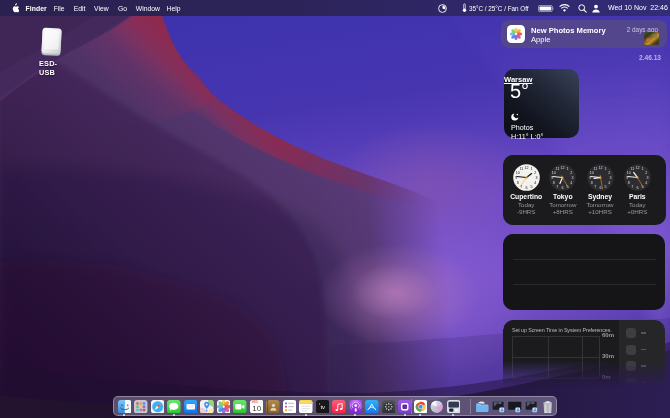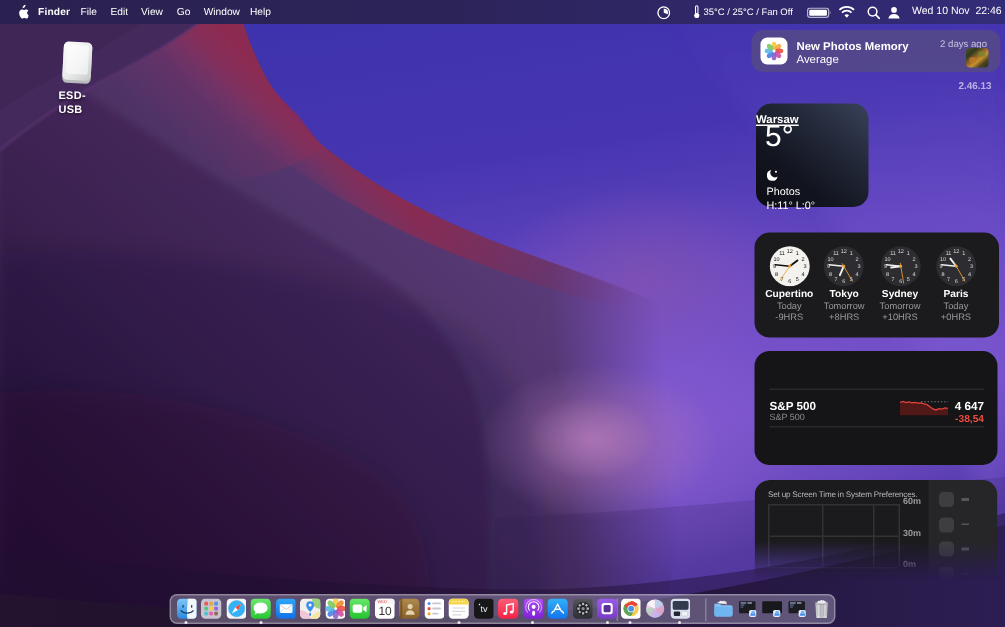--- a/index.html
+++ b/index.html
@@ -219,21 +219,21 @@
 <ellipse cx="0" cy="-4.6" rx="2.1" ry="3.4" fill="#f0a83a" opacity="0.9" transform="rotate(45)"></ellipse>
 <ellipse cx="0" cy="-4.6" rx="2.1" ry="3.4" fill="#e8503e" opacity="0.9" transform="rotate(90)"></ellipse>
 <ellipse cx="0" cy="-4.6" rx="2.1" ry="3.4" fill="#d04a9e" opacity="0.9" transform="rotate(135)"></ellipse>
 <ellipse cx="0" cy="-4.6" rx="2.1" ry="3.4" fill="#8d5cc8" opacity="0.9" transform="rotate(180)"></ellipse>
 <ellipse cx="0" cy="-4.6" rx="2.1" ry="3.4" fill="#4a7de0" opacity="0.9" transform="rotate(225)"></ellipse>
 <ellipse cx="0" cy="-4.6" rx="2.1" ry="3.4" fill="#58b8e8" opacity="0.9" transform="rotate(270)"></ellipse>
 <ellipse cx="0" cy="-4.6" rx="2.1" ry="3.4" fill="#7cc860" opacity="0.9" transform="rotate(315)"></ellipse>
 </g>
       </svg></div>
 <div style="position:absolute;left:30px;top:5.5px;font-size:7.6px;font-weight:bold;color:#fff;">New Photos Memory</div>
-<div style="position:absolute;left:30px;top:14.5px;font-size:7.6px;color:#fff;">Average</div>
+<div style="position:absolute;left:30px;top:14.5px;font-size:7.6px;color:#fff;">Apple</div>
 <div style="position:absolute;right:9px;top:6px;font-size:6.4px;color:rgba(235,235,245,0.75);white-space:nowrap;">2 days ago</div>
 <div style="position:absolute;right:8px;top:12px;width:15px;height:13px;border-radius:2.5px;overflow:hidden;background:linear-gradient(140deg,#55542a 0%,#2e3a1e 25%,#a06c28 48%,#c8922e 60%,#4e431c 78%,#28301a 100%);">
 <div style="position:absolute;left:2px;top:6px;width:5px;height:4px;border-radius:50%;background:rgba(190,120,40,0.8);"></div>
       <div style="position:absolute;left:8px;top:2px;width:5px;height:4px;border-radius:50%;background:rgba(120,130,50,0.8);"></div>
 </div>
 </div>
 <div id="weather" class="widget">
 <div style="position:absolute;left:0;top:6px;font-size:7.6px;font-weight:600;text-decoration:underline;">Warsaw</div>
 <div style="position:absolute;left:6px;top:11px;font-size:20px;font-weight:300;">5°</div>
 <svg style="position:absolute;left:7px;top:44px" width="8" height="8" viewBox="0 0 8 8">
@@ -332,31 +332,20 @@
 <line x1="13.2" y1="13.2" x2="3.7" y2="12.2" stroke="#eee" stroke-width="1.0" stroke-linecap="round"></line>
 <line x1="12.2" y1="11.5" x2="18.8" y2="22.9" stroke="#f0a030" stroke-width="0.55" stroke-linecap="round"></line>
 <circle cx="13.2" cy="13.2" r="0.9" fill="#f0a030"></circle>
 </svg>
       <div class="nm">Paris</div>
       <div class="sub">Today<br>+0HRS</div>
     </div>
   </div>
 <div id="stocks" class="widget">
     <div class="sline" style="top:24.5px;"></div>
-    <div class="srow" style="top:28.5px;">
-<div class="tik" style="position:absolute;left:0;top:3px;">S&amp;P 500</div>
-<div class="nm2" style="position:absolute;left:0;top:13.5px;">S&amp;P 500</div>
-<svg width="32" height="12" viewBox="0 0 32 12" style="position:absolute;left:87px;top:2px;">
-<path d="M0,3.2 L2,2.6 L4,3.4 L6,2.9 L8,3.5 L10,3.3 L12,3.8 L14,3.6 L16,4.2 L18,4.8 L20,6.2 L22,7.6 L24,8.3 L26,7.4 L28,7.8 L30,6.9 L32,7.2 L32,12 L0,12 Z" fill="rgba(140,30,24,0.5)"></path>
-<path d="M0,3.2 L2,2.6 L4,3.4 L6,2.9 L8,3.5 L10,3.3 L12,3.8 L14,3.6 L16,4.2 L18,4.8 L20,6.2 L22,7.6 L24,8.3 L26,7.4 L28,7.8 L30,6.9 L32,7.2" fill="none" stroke="#e2413a" stroke-width="0.85"></path>
-<line x1="14" y1="2.8" x2="32" y2="2.8" stroke="rgba(200,200,200,0.55)" stroke-width="0.7" stroke-dasharray="1,1.2"></line>
-</svg>
-<div class="px">4 647</div>
-<div class="chg">-38,54</div>
-</div>
     <div class="sline" style="top:50px;"></div>
   </div>
 <div id="stime" class="widget">
 <div style="position:absolute;left:9px;top:7px;font-size:5.4px;letter-spacing:-0.12px;color:#b9b9be;">Set up Screen Time in System Preferences.</div>
 <div style="position:absolute;left:9px;top:16px;width:88px;height:42px;border-left:0.5px solid #333336;border-right:0.5px solid #333336;">
 <div style="position:absolute;left:0;top:0;width:100%;height:0.5px;background:#333336;"></div>
 <div style="position:absolute;left:0;top:21px;width:100%;height:0.5px;background:#333336;"></div>
 <div style="position:absolute;left:0;bottom:0;width:100%;height:0.5px;background:#333336;"></div>
 <div style="position:absolute;left:34.5px;top:0;width:0.5px;height:100%;background:#333336;"></div>
 <div style="position:absolute;left:69px;top:0;width:0.5px;height:100%;background:#333336;"></div>

